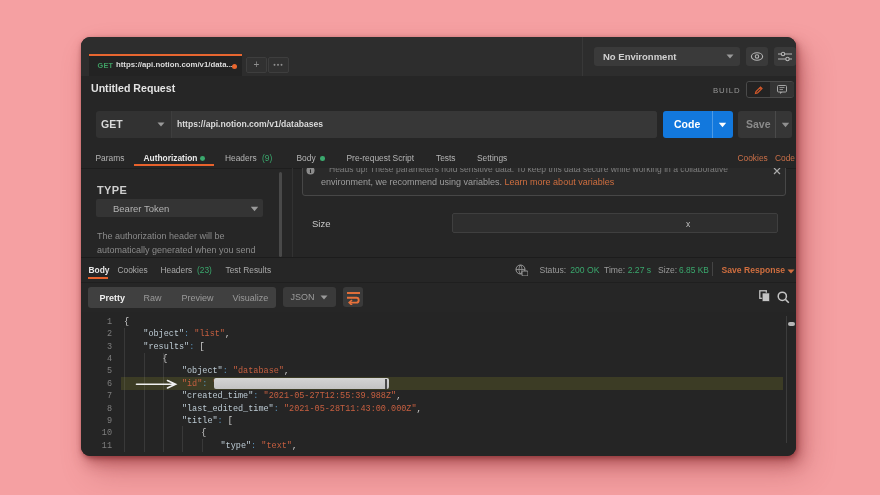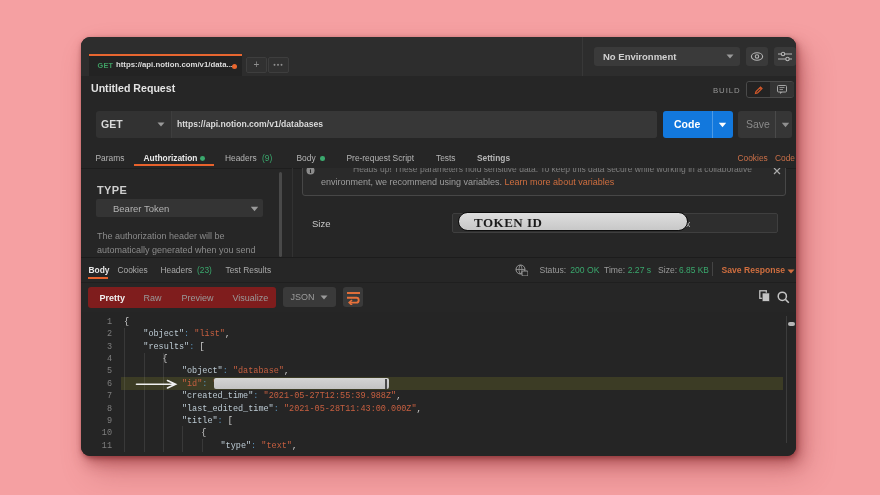--- a/index.html
+++ b/index.html
@@ -36,21 +36,21 @@
   #authsec{left:0;top:131px;width:715px;height:90px;overflow:hidden;}
   #vdiv{left:211px;top:0px;width:1px;height:90px;background:#323232;}
   #sbar{left:197.5px;top:4px;width:3px;height:85px;background:#494949;border-radius:2px;}
   #banner{left:220.5px;top:-50px;width:484px;height:78px;border:1px solid #474747;border-radius:3px;background:#2a2a2a;box-sizing:border-box;}
   
   #rsec{left:0;top:221px;width:715px;height:24px;}
   #bodyul{left:6.5px;top:19.3px;width:20px;height:2px;background:#e8622c;}
   .rstab{top:6.5px;font-size:8.4px;color:#a9a9a9;}
   #rline{left:0;top:244.5px;width:715px;height:1px;background:#1f1f1f;}
   
-  #pgrp{left:7px;top:249.5px;width:187.5px;height:21.5px;background:#7f1d1d;border-radius:3px;}
+  #pgrp{left:7px;top:249.5px;width:187.5px;height:21.5px;background:#404040;border-radius:3px;}
   
   #jsonbox{left:201.5px;top:250px;width:53.5px;height:20px;background:#3a3a3a;border-radius:3px;}
   #wrapbtn{left:261.5px;top:250px;width:20.5px;height:20px;background:#3a3a3a;border-radius:3px;}
   #pline{left:0;top:274.5px;width:715px;height:1px;background:#1f1f1f;}
   
   #code{left:0;top:275px;width:715px;height:144px;background:#252525;
         font-family:"Liberation Mono",monospace;font-size:8.5px;}
   .ln{position:absolute;width:31px;text-align:right;color:#7f7f7f;}
   .cl{position:absolute;white-space:pre;}
   .k{color:#bccad3;} .s{color:#c65f40;} .p{color:#d2d2d2;} .c{color:#5b93bb;}
@@ -120,37 +120,37 @@
     <span class="abs nw" style="left:81.5px;top:8px;font-size:8.6px;font-weight:600;color:#dadada;">https://api.notion.com/v1/databases</span>
   </div>
   <div class="abs" id="send">
     <span class="abs nw" style="left:11px;top:7px;font-size:10.5px;font-weight:bold;color:#fff;">Code</span>
     <div class="abs" style="left:48.5px;top:0;width:1px;height:27px;background:rgba(255,255,255,0.25);"></div>
     <svg class="abs" style="left:55px;top:11.5px;" width="9" height="6">
         <path d="M0.8 0.8 L8.2 0.8 L4.5 5.2 Z" fill="#fff"></path>
       </svg>
   </div>
   <div class="abs" id="save">
-    <span class="abs nw" style="left:8px;top:7px;font-size:10.5px;font-weight:normal;color:#8a8a8a;">Save</span>
+    <span class="abs nw" style="left:8px;top:7px;font-size:10.5px;font-weight:bold;color:#8a8a8a;">Save</span>
     <div class="abs" style="left:37px;top:0;width:1px;height:27px;background:#4a4a4a;"></div>
     <svg class="abs" style="left:43px;top:11.5px;" width="9" height="6">
         <path d="M0.8 0.8 L8.2 0.8 L4.5 5.2 Z" fill="#8f8f8f"></path>
       </svg>
   </div>
 
   <span class="abs nw rtab" style="left:14.5px;">Params</span>
   <span class="abs nw rtab" style="left:62.5px;color:#e8e8e8;font-weight:600;">Authorization</span>
   <div class="abs" style="left:119px;top:118.8px;width:4.8px;height:4.8px;border-radius:50%;background:#3aa86d;"></div>
   <span class="abs nw rtab" style="left:144px;">Headers</span>
   <span class="abs nw rtab" style="left:181px;color:#3aa86d;">(9)</span>
   <span class="abs nw rtab" style="left:215.5px;">Body</span>
   <div class="abs" style="left:239px;top:119px;width:4.5px;height:4.5px;border-radius:50%;background:#3aa86d;"></div>
   <span class="abs nw rtab" style="left:265.5px;">Pre-request Script</span>
   <span class="abs nw rtab" style="left:355px;">Tests</span>
-  <span class="abs nw rtab" style="left:396px;font-weight:bold;">Settings</span>
+  <span class="abs nw rtab" style="left:396px;">Settings</span>
   <span class="abs nw rtab" style="left:656.5px;color:#c96f48;">Cookies</span>
   <span class="abs nw rtab" style="left:694px;color:#c96f48;">Code</span>
   <div class="abs" id="authul"></div>
   <div class="abs" id="tabsline"></div>
 
   <div class="abs" id="authsec">
     <span class="abs nw" style="left:16px;top:16px;font-size:11px;font-weight:bold;color:#cfcfcf;letter-spacing:.4px;">TYPE</span>
     <div class="abs" style="left:15px;top:31px;width:167px;height:18px;background:#343434;border-radius:2px;">
       <span class="abs nw" style="left:17px;top:4px;font-size:9.5px;color:#b3b3b3;">Bearer Token</span>
       <svg class="abs" style="left:153.5px;top:6.5px;" width="9" height="6">
@@ -158,31 +158,28 @@
         </svg>
     </div>
     <div class="abs nw" style="left:16px;top:61px;font-size:9px;color:#8b8b8b;line-height:14px;">The authorization header will be<br>automatically generated when you send<br>the request. </div>
     <div class="abs" id="sbar"></div>
     <div class="abs" id="vdiv"></div>
     <div class="abs" id="banner"></div>
     <svg class="abs" style="left:225px;top:-2px;" width="9" height="9">
         <circle cx="4.5" cy="4.5" r="4" fill="#8b8b8b"></circle>
         <text x="4.5" y="7" font-size="7" font-family="Liberation Serif" fill="#262626" text-anchor="middle" font-weight="bold">i</text>
       </svg>
-    <span class="abs nw" style="left:248px;top:-4px;font-size:8.5px;color:#7e7e7e;margin-left:24px;">Heads up! These parameters hold sensitive data. To keep this data secure while working in a collaborative</span>
+    <span class="abs nw" style="left:248px;top:-4px;font-size:8.5px;color:#7e7e7e;">Heads up! These parameters hold sensitive data. To keep this data secure while working in a collaborative</span>
     <span class="abs nw" style="left:240px;top:8.5px;font-size:9px;color:#9e9e9e;">environment, we recommend using variables. <span style="color:#cf6e3f;margin-top:8px;">Learn more about variables</span></span>
     <svg class="abs" style="left:691.5px;top:-1px;" width="8" height="8">
         <path d="M1 1 L7 7 M7 1 L1 7" stroke="#aaa" stroke-width="1.2"></path>
       </svg>
     <span class="abs nw" style="left:231px;top:50px;font-size:9.5px;color:#c9c9c9;">Size</span>
     <div class="abs" style="left:370.5px;top:45px;width:326px;height:20px;background:#2e2e2e;border:1px solid #3f3f3f;border-radius:2px;box-sizing:border-box;"></div>
     <span class="abs nw" style="left:605px;top:50.5px;font-size:8.5px;color:#bfbfbf;">x</span>
-    <div class="abs" style="left:377px;top:44px;width:230px;height:18.5px;background:linear-gradient(180deg,#dedede,#c8c8c8);border:1.6px solid #0d0d0d;border-radius:10px;box-sizing:border-box;">
-      <span class="abs nw" style="left:15px;top:1.5px;font-size:13px;font-family:'Liberation Serif',serif;font-weight:bold;color:#1a1a1a;letter-spacing:.5px;">TOKEN ID</span>
-    </div>
   </div>
 
   <div class="abs" style="left:0;top:220px;width:715px;height:1px;background:#1c1c1c;"></div>
 
   <div class="abs" id="rsec">
     <span class="abs nw rstab" style="left:7.5px;color:#e8e8e8;font-weight:bold;">Body</span>
     <span class="abs nw rstab" style="left:36.5px;">Cookies</span>
     <span class="abs nw rstab" style="left:79.5px;">Headers</span>
     <span class="abs nw rstab" style="left:116px;color:#3aa86d;">(23)</span>
     <span class="abs nw rstab" style="left:144.5px;">Test Results</span>

